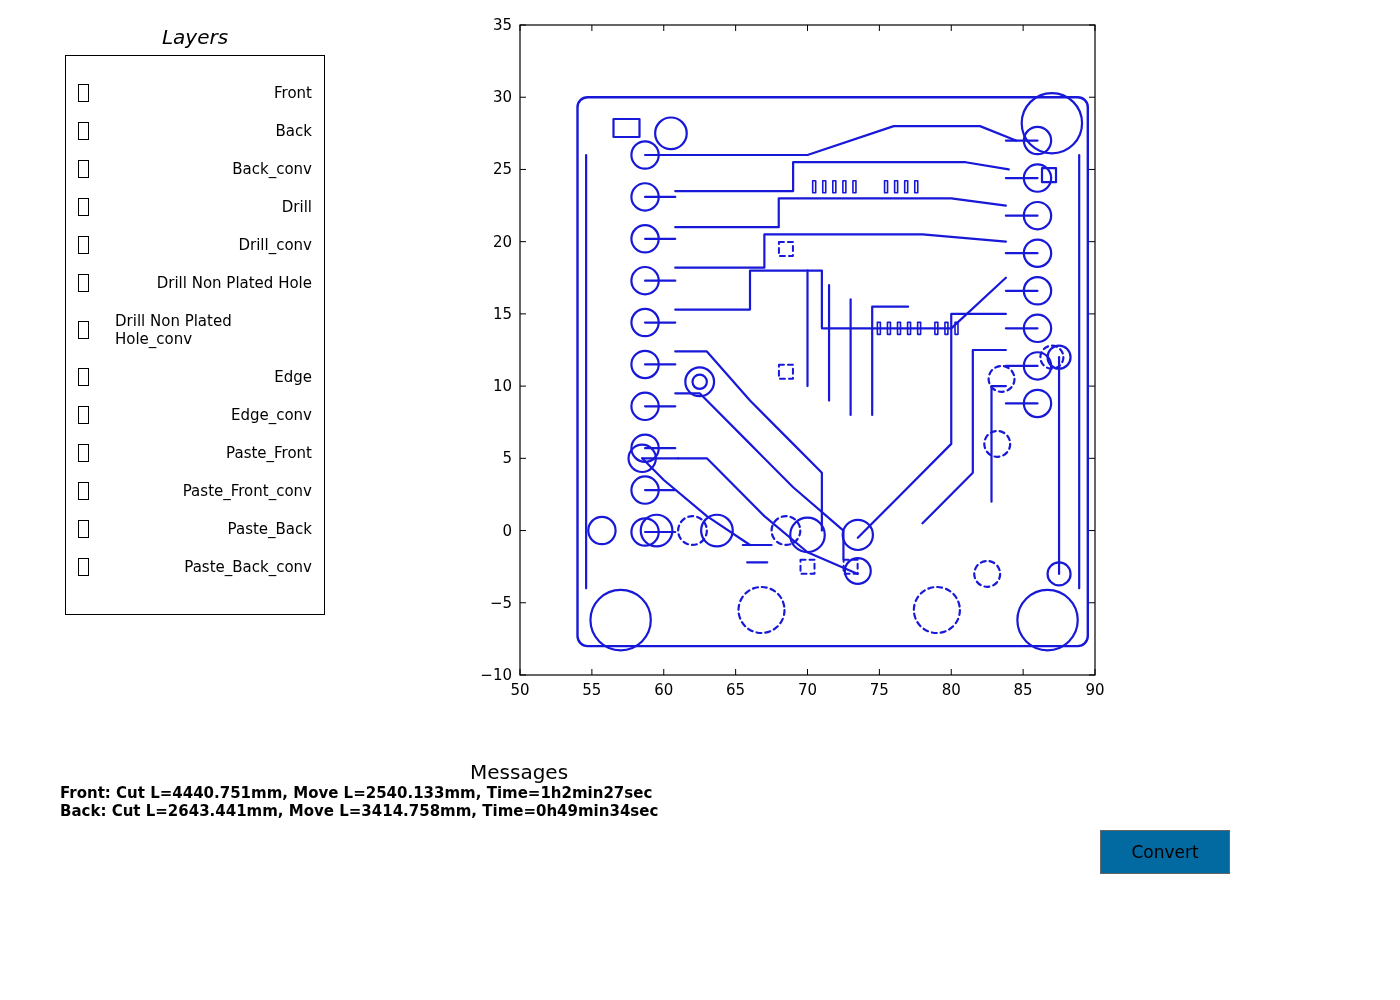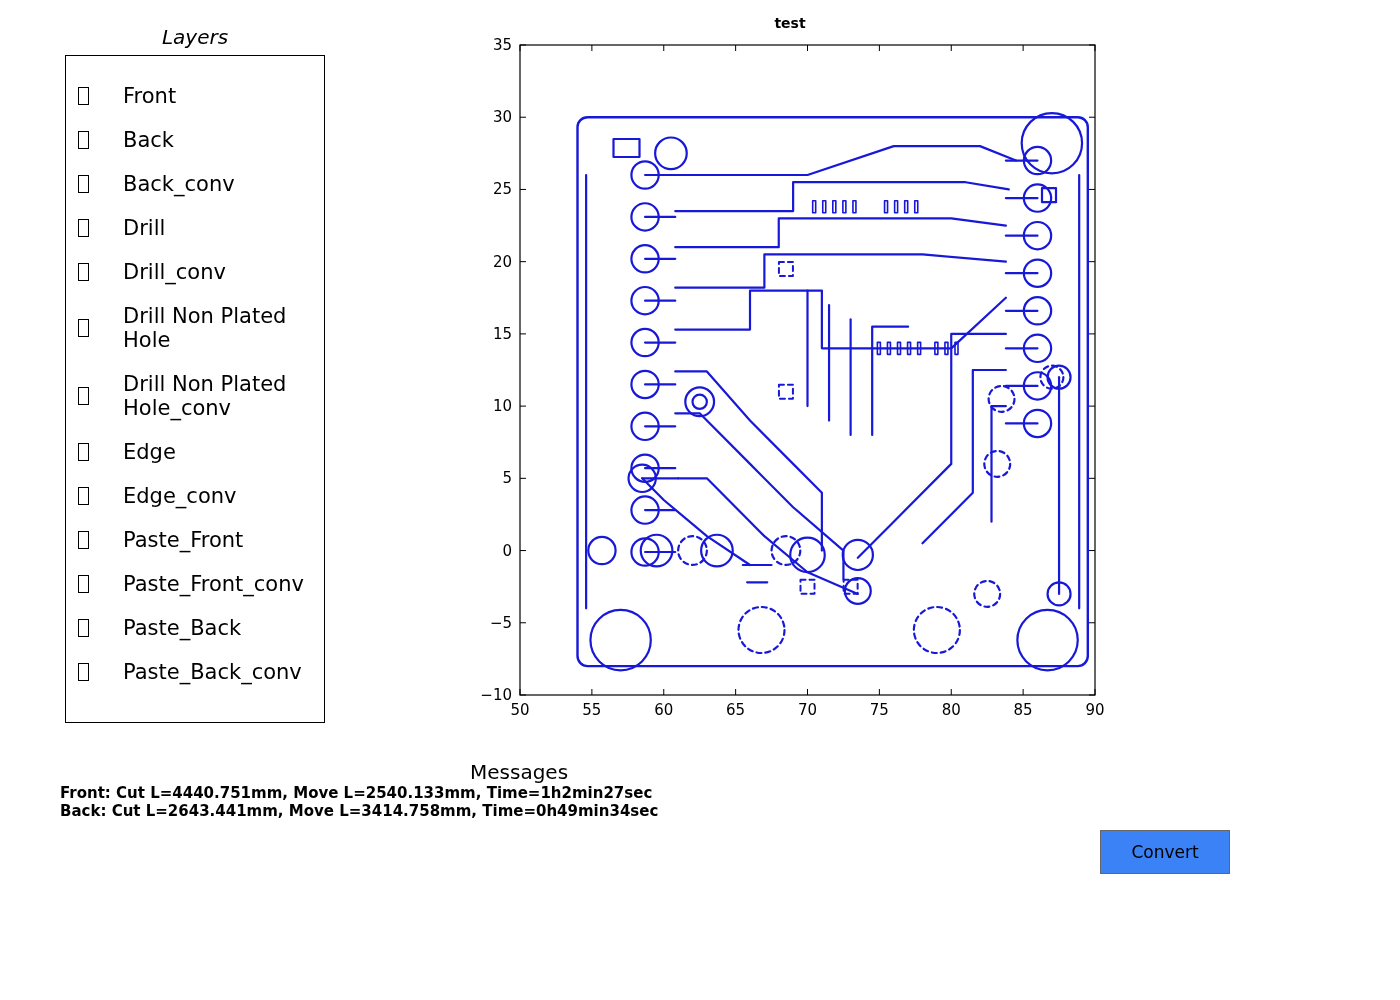--- a/index.html
+++ b/index.html
@@ -24,24 +24,25 @@
     margin-bottom: 6px;
     font-style: italic;
   }
   .layers-box {
     border: 1px solid #000;
     padding: 18px 10px 28px 10px;
   }
   .layer-row {
     display: flex;
     align-items: center;
-    gap: 34px;
+    gap: 26px;
     padding: 10px 2px;
-    font-size: 21px;
+    font-size: 15px;
     cursor: pointer;
+    justify-content: space-between;
   }
   .checkbox {
     width: 11px;
     height: 18px;
     border: 1.5px solid #000;
     border-radius: 0;
     display: inline-block;
     position: relative;
     flex-shrink: 0;
   }
@@ -90,21 +91,21 @@
     font-size: 15px;
     white-space: nowrap;
     font-weight: bold;
   }
   .convert-btn {
     position: absolute;
     left: 1100px;
     top: 830px;
     width: 130px;
     height: 44px;
-    background: #3b82f6;
+    background: #0369a1;
     border: 1px solid #666;
     font-size: 17px;
     display: flex;
     align-items: center;
     justify-content: center;
     cursor: pointer;
   }
   .axis-text { font-size: 15px; fill: #000; font-family: inherit; }
 </style>
 </head>
@@ -162,21 +163,20 @@
         <span>Paste_Back</span>
       </div>
       <div class="layer-row">
         <span class="checkbox"></span>
         <span>Paste_Back_conv</span>
       </div>
     </div>
 </div>
 
 <div class="plot-area">
-  <div class="plot-title">test</div>
   <svg id="plot-svg" class="plot-svg" width="640" height="700">
       <rect x="50" y="10" width="575" height="650" fill="none" stroke="#000" stroke-width="1.2"></rect>
       <line x1="50" y1="660" x2="50" y2="654" stroke="#000"></line>
       <line x1="50" y1="10" x2="50" y2="16" stroke="#000"></line>
       <text x="50" y="680" text-anchor="middle" class="axis-text">50</text>
       <line x1="121.875" y1="660" x2="121.875" y2="654" stroke="#000"></line>
       <line x1="121.875" y1="10" x2="121.875" y2="16" stroke="#000"></line>
       <text x="121.875" y="680" text-anchor="middle" class="axis-text">55</text>
       <line x1="193.75" y1="660" x2="193.75" y2="654" stroke="#000"></line>
       <line x1="193.75" y1="10" x2="193.75" y2="16" stroke="#000"></line>

